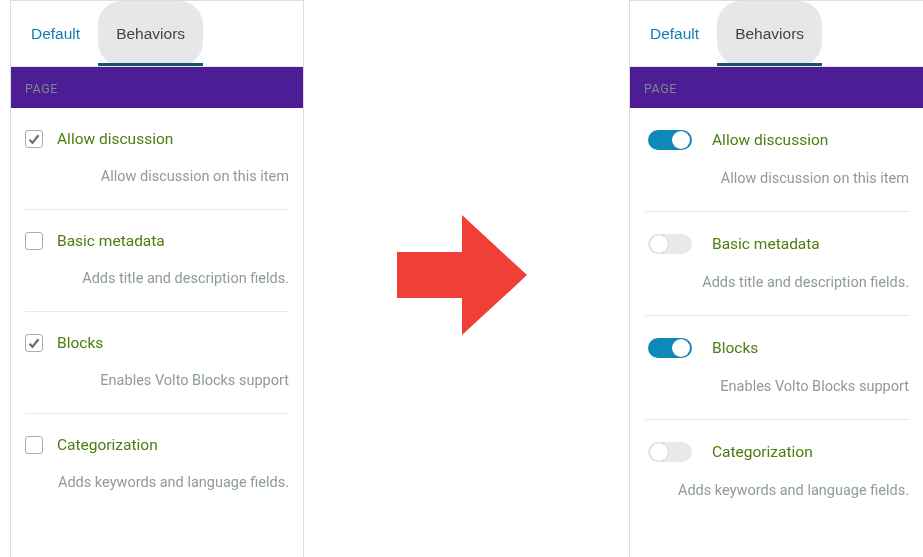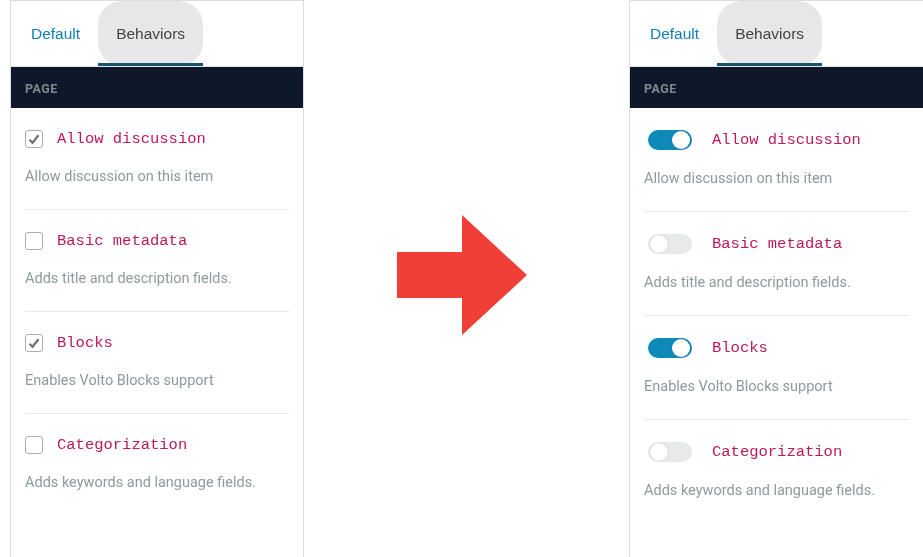--- a/index.html
+++ b/index.html
@@ -58,50 +58,49 @@
     border-radius: 24px;
   }
   .tab.selected::after {
     content: "";
     position: absolute;
     left: 0; right: 0; bottom: 0;
     height: 3px;
     background: #17536b;
   }
   .section-header {
-    background: #0f172a;
+    background: #4c1d95;
     color: #7b8a8b;
     font-size: 12.5px;
     letter-spacing: 0.5px;
     padding: 14px 14px 12px 14px;
     border-top: 1px solid #e4e7e8;
-    font-weight: bold;
   }
   .items {
     padding: 0 14px;
   }
   .item {
     padding: 22px 0 24px 0;
     border-bottom: 1px solid #e8eaea;
   }
   .item:last-child { border-bottom: none; }
   .item-row {
     display: flex;
     align-items: center;
     gap: 14px;
     margin-bottom: 20px;
   }
   .item-label {
     font-size: 15.5px;
-    color: #be185d;
-    font-family: Liberation Mono, monospace;
+    color: #4d7c0f;
   }
   .item-desc {
     font-size: 14.5px;
     color: #8e9a9b;
+    text-align: right;
   }
   
   .chk {
     width: 18px;
     height: 18px;
     border: 1.5px solid #a9afb0;
     border-radius: 3px;
     display: inline-flex;
     align-items: center;
     justify-content: center;

